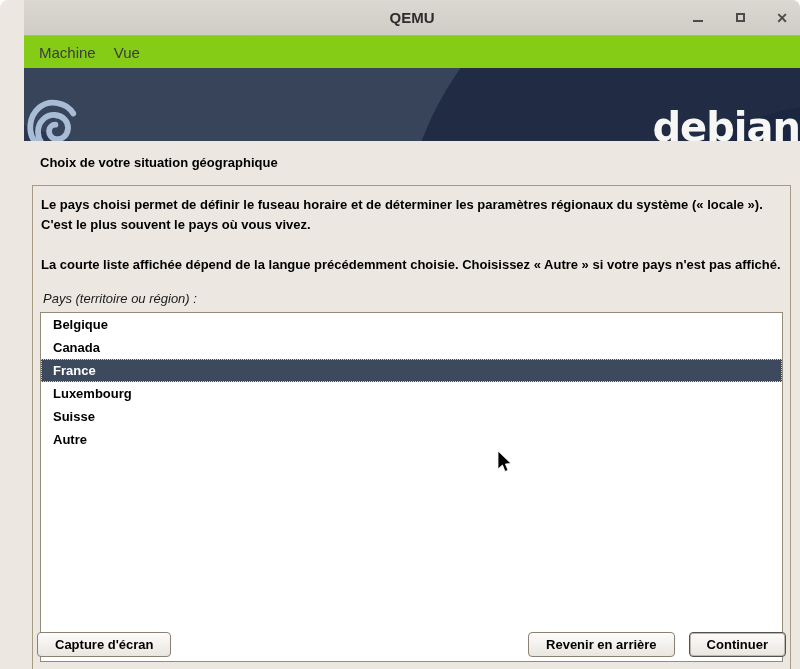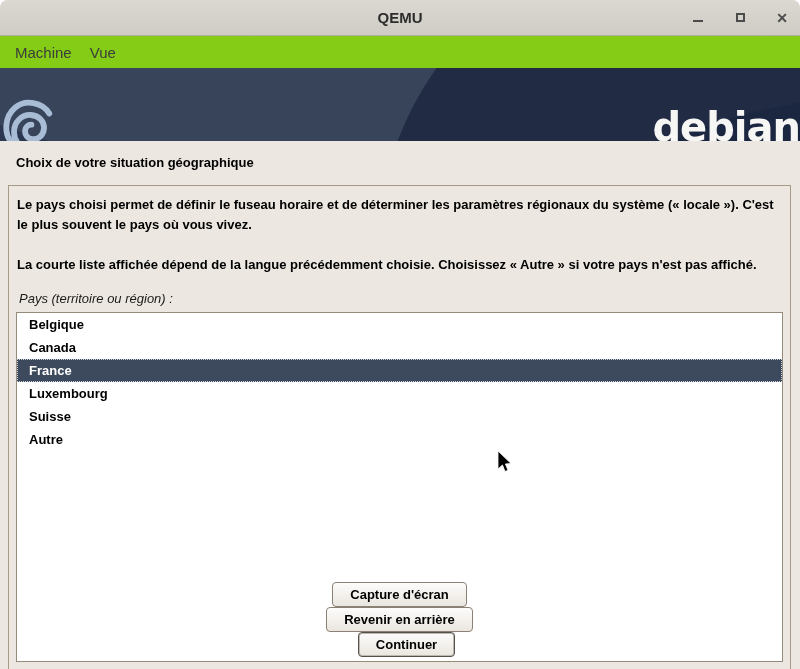--- a/index.html
+++ b/index.html
@@ -1,21 +1,21 @@
 <!DOCTYPE html>
 <html><head>
 <meta charset="utf-8">
 <style>
   * { margin: 0; padding: 0; box-sizing: border-box; }
   html, body { width: 800px; height: 669px; background: #ffffff; }
   body { font-family: "Liberation Sans", sans-serif; }
 
   .window {
     position: relative; width: 800px; height: 669px;
-    border-radius: 8px 8px 0 0; overflow: hidden; background: #ece8e1;
+    border-radius: 8px 8px 0 0; overflow: hidden; background: #ece8e1; padding-left: 24px;
   }
 
   
   .titlebar {
     position: relative; height: 36px;
     background: linear-gradient(#dbd7d1, #cfcbc5);
     border-bottom: 1px solid #b3afa8;
     display: flex; align-items: center; justify-content: center;
   }
   .titlebar-title { font-size: 15px; font-weight: bold; color: #2d2d2d; }
@@ -81,21 +81,21 @@
     height: 23px; line-height: 21px; font-size: 13px; font-weight: bold; color: #000;
     padding-left: 11px; border: 1px solid transparent; cursor: default;
   }
   .country-row.selected {
     background: #3d4a5d; color: #ffffff; border: 1px dotted #cdd4de;
   }
 
   
   .button-row {
     position: absolute; left: 13px; right: 14px; bottom: 12px;
-    display: flex; align-items: center; flex-direction: column;
+    display: flex; align-items: center;
   }
   .btn {
     height: 25px; padding: 0 17px; font-size: 13px; font-weight: bold; color: #000;
     background: linear-gradient(#fdfcfb, #eae6df);
     border: 1px solid #8a8174; border-radius: 4px;
     font-family: "Liberation Sans", sans-serif; cursor: default;
   }
   .btn-spacer { flex: 1; }
   .btn + .btn { margin-left: 14px; }
   .btn-default { border-color: #55504a; box-shadow: 0 0 0 1px #bdb8b0 inset; }

